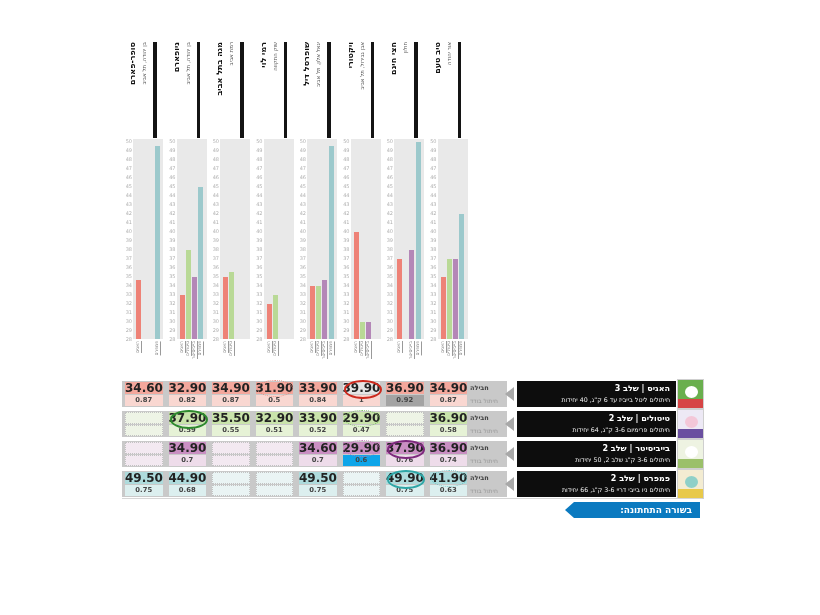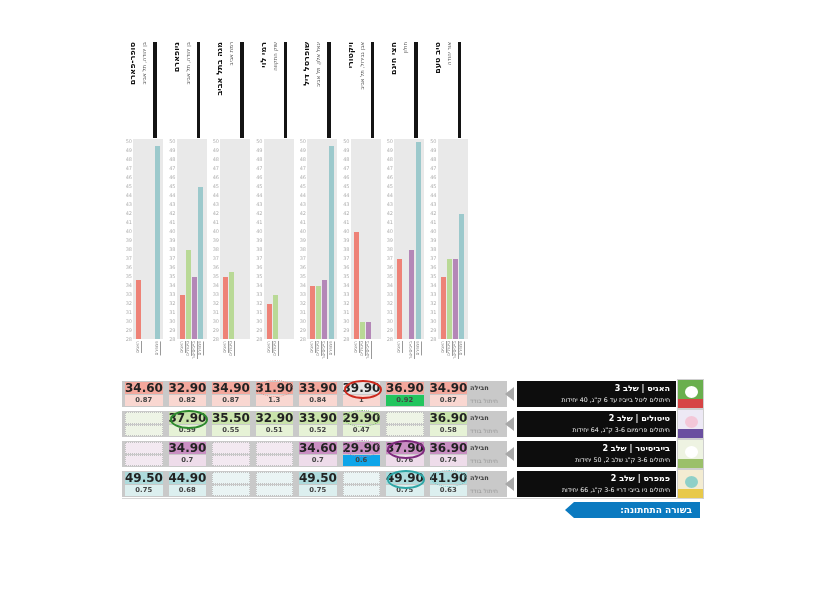--- a/index.html
+++ b/index.html
@@ -389,27 +389,27 @@
       <span class="vrot blab">פמפרס</span>
     </div>
     <div class="band" style="left: 122px; top: 381px; width: 385px; height: 26px; background: rgb(201, 201, 201);"></div>
     <div class="cell pkg" style="left: 125px; top: 382px; width: 37.5px; height: 12px; background: rgb(243, 167, 156);">34.60</div>
     <div class="cell unit" style="left: 125px; top: 395px; width: 37.5px; height: 11px; background: rgb(249, 215, 209);">0.87</div>
     <div class="cell pkg" style="left: 168.5px; top: 382px; width: 37.5px; height: 12px; background: rgb(243, 167, 156);">32.90</div>
     <div class="cell unit" style="left: 168.5px; top: 395px; width: 37.5px; height: 11px; background: rgb(249, 215, 209);">0.82</div>
     <div class="cell pkg" style="left: 212px; top: 382px; width: 37.5px; height: 12px; background: rgb(243, 167, 156);">34.90</div>
     <div class="cell unit" style="left: 212px; top: 395px; width: 37.5px; height: 11px; background: rgb(249, 215, 209);">0.87</div>
     <div class="cell pkg" style="left: 255.5px; top: 382px; width: 37.5px; height: 12px; background: rgb(243, 167, 156);">31.90</div>
-    <div class="cell unit" style="left: 255.5px; top: 395px; width: 37.5px; height: 11px; background: rgb(249, 215, 209);">1.3</div>
+    <div class="cell unit" style="left: 255.5px; top: 395px; width: 37.5px; height: 11px; background: rgb(249, 215, 209);">0.5</div>
     <div class="cell pkg" style="left: 299px; top: 382px; width: 37.5px; height: 12px; background: rgb(243, 167, 156);">33.90</div>
     <div class="cell unit" style="left: 299px; top: 395px; width: 37.5px; height: 11px; background: rgb(249, 215, 209);">0.84</div>
     <div class="cell pkg" style="left: 342.5px; top: 382px; width: 37.5px; height: 12px; background: #e5e5e5;">39.90</div>
     <div class="cell unit" style="left: 342.5px; top: 395px; width: 37.5px; height: 11px; background: rgb(249, 215, 209);">1</div>
     <div class="cell pkg" style="left: 386px; top: 382px; width: 37.5px; height: 12px; background: rgb(243, 167, 156);">36.90</div>
-    <div class="cell unit" style="left: 386px; top: 395px; width: 37.5px; height: 11px; background: #22c55e;">0.92</div>
+    <div class="cell unit" style="left: 386px; top: 395px; width: 37.5px; height: 11px; background: #a3a3a3;">0.92</div>
     <div class="cell pkg" style="left: 429.5px; top: 382px; width: 37.5px; height: 12px; background: rgb(243, 167, 156);">34.90</div>
     <div class="cell unit" style="left: 429.5px; top: 395px; width: 37.5px; height: 11px; background: rgb(249, 215, 209);">0.87</div>
     <div class="circ" style="left: 343.5px; top: 380px; width: 34px; height: 15px; border: 2px solid rgb(204, 42, 30);"></div>
     <div class="circ" style="left: 256.5px; top: 380px; width: 34px; height: 15px; border: 1.5px dotted rgb(232, 137, 125);"></div>
     <div class="rlab p" style="left: 470px; top: 382px; width: 33px;">חבילה</div>
     <div class="rlab u" style="left: 470px; top: 395px; width: 33px;">חיתול בודד</div>
     <div class="tri" style="left: 505px; top: 387px; border-top: 7px solid transparent; border-bottom: 7px solid transparent; border-right: 9px solid rgb(168, 168, 168);"></div>
     <div class="pbox" style="left: 517px; top: 381px; width: 159px; height: 26px;">
       <div class="ptitle">האגיס | שלב 3</div>
       <div class="pdesc">חיתולים ליטל בייביז עד 6 ק"ג, 40 יחידות</div>

